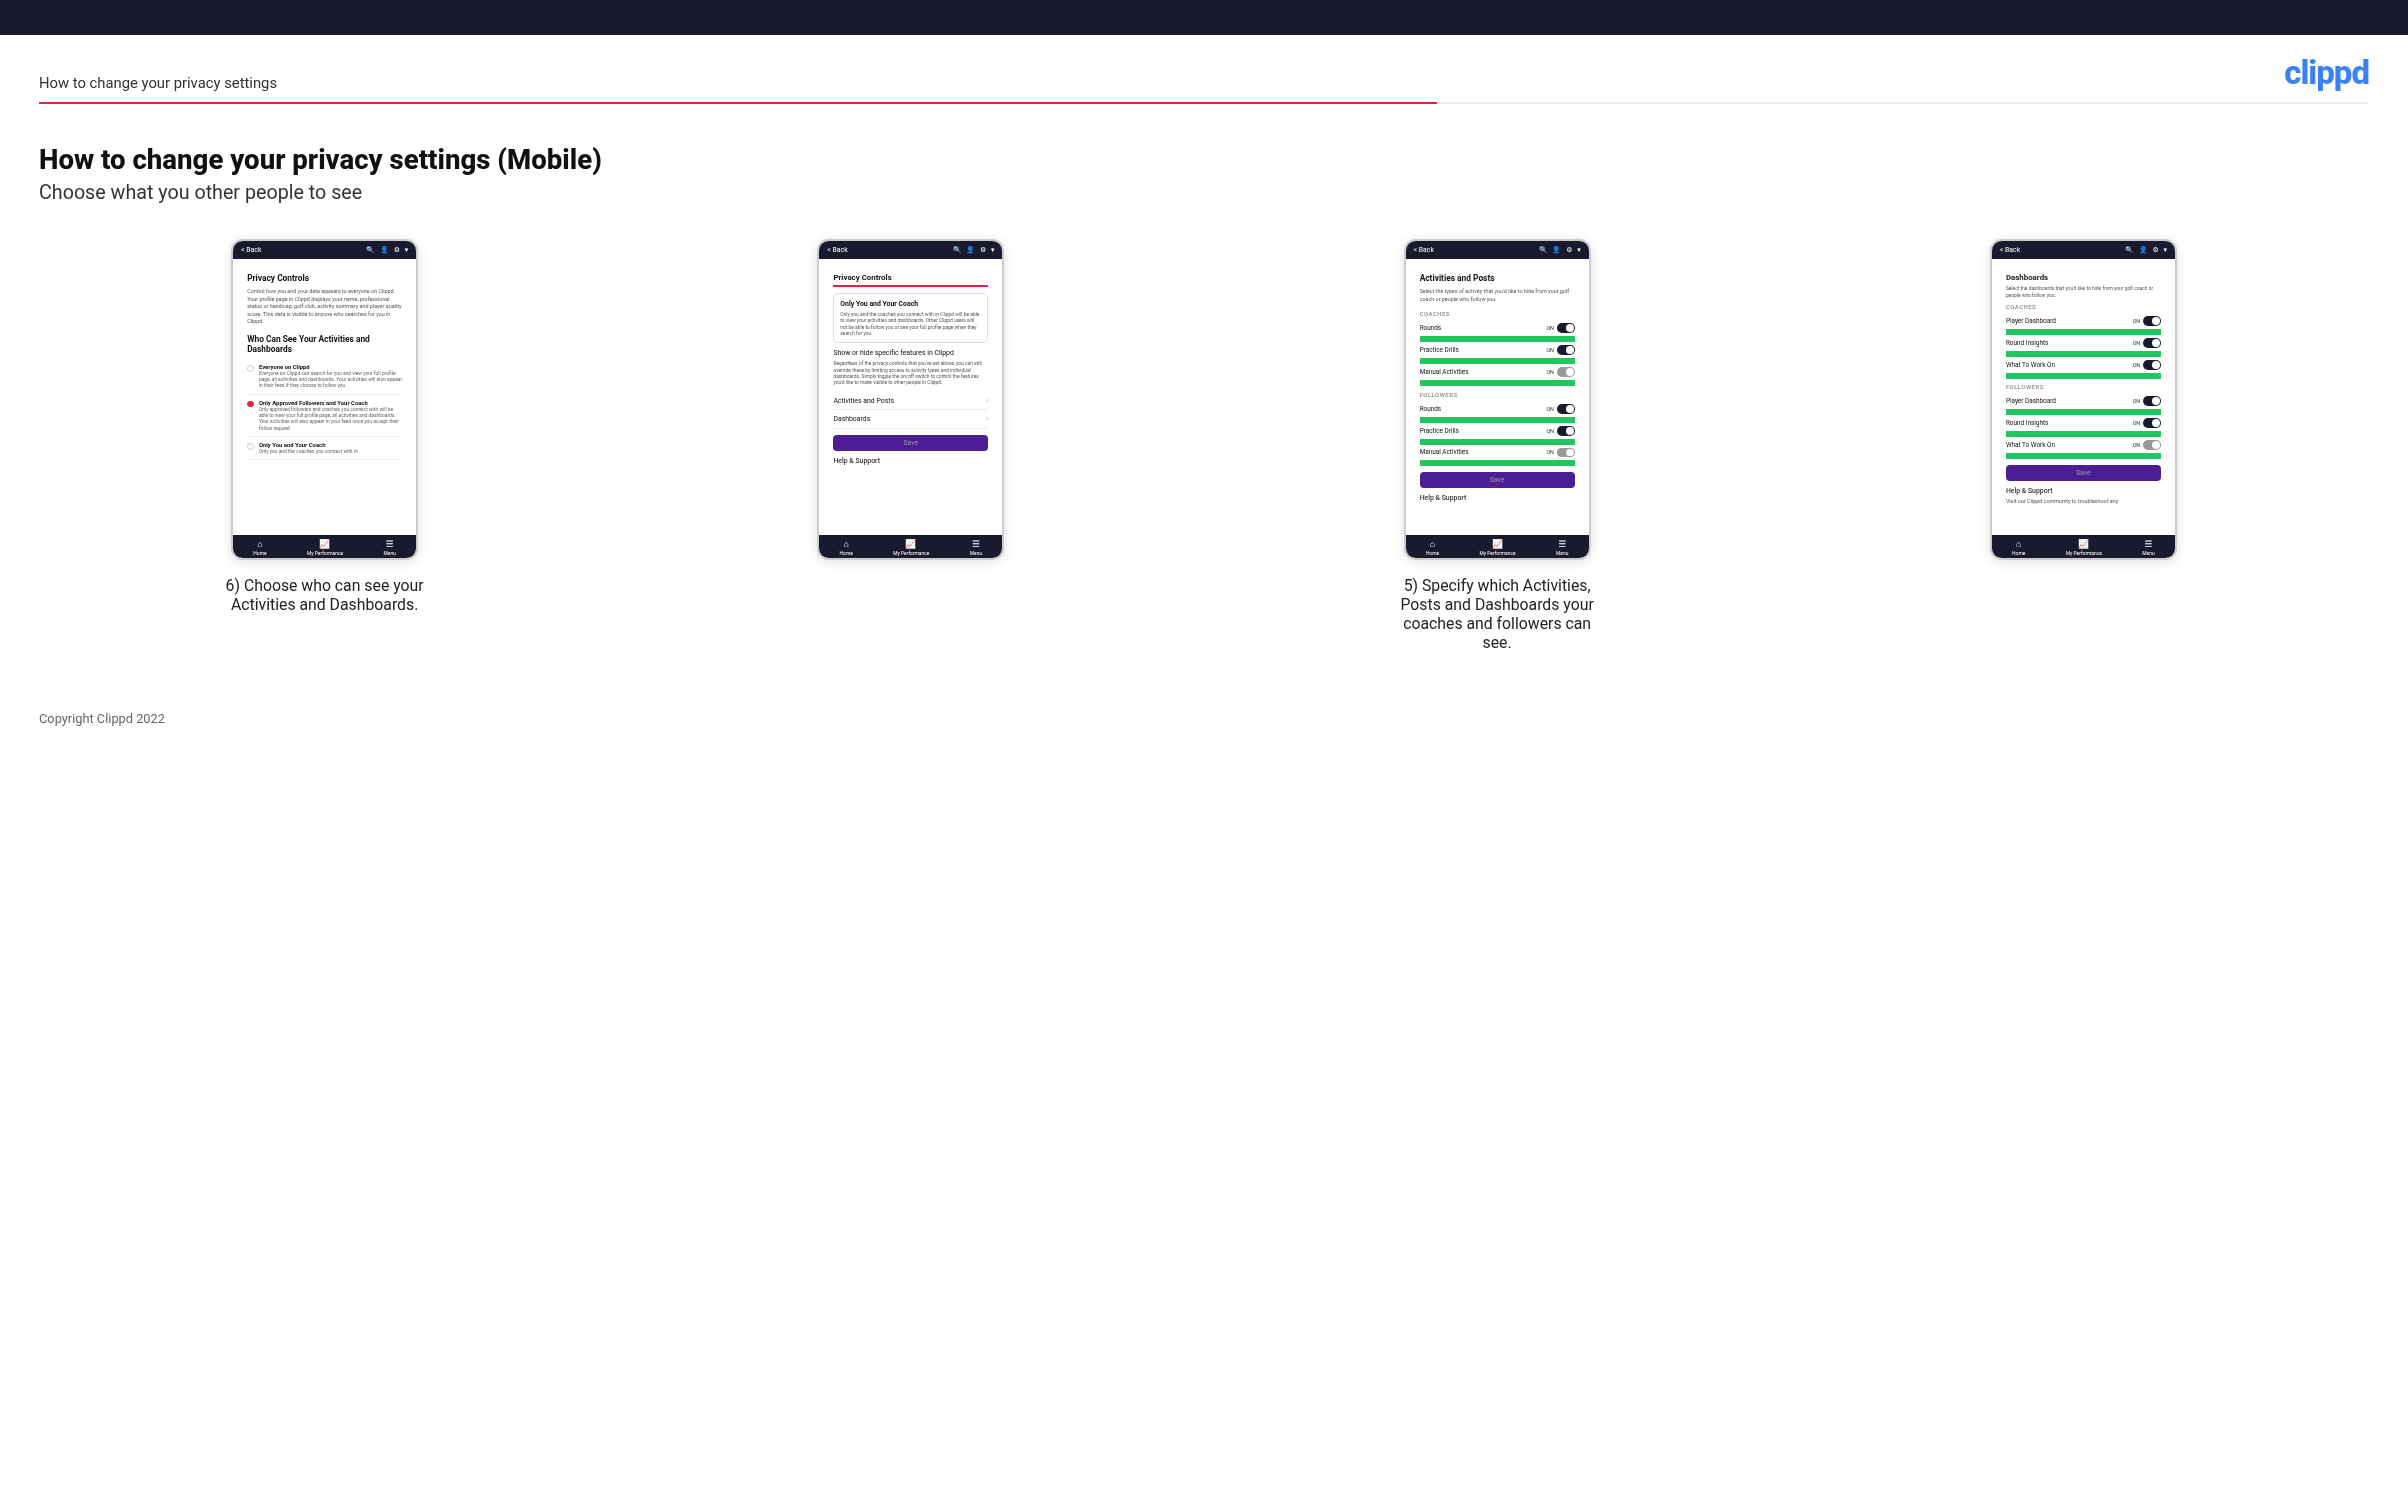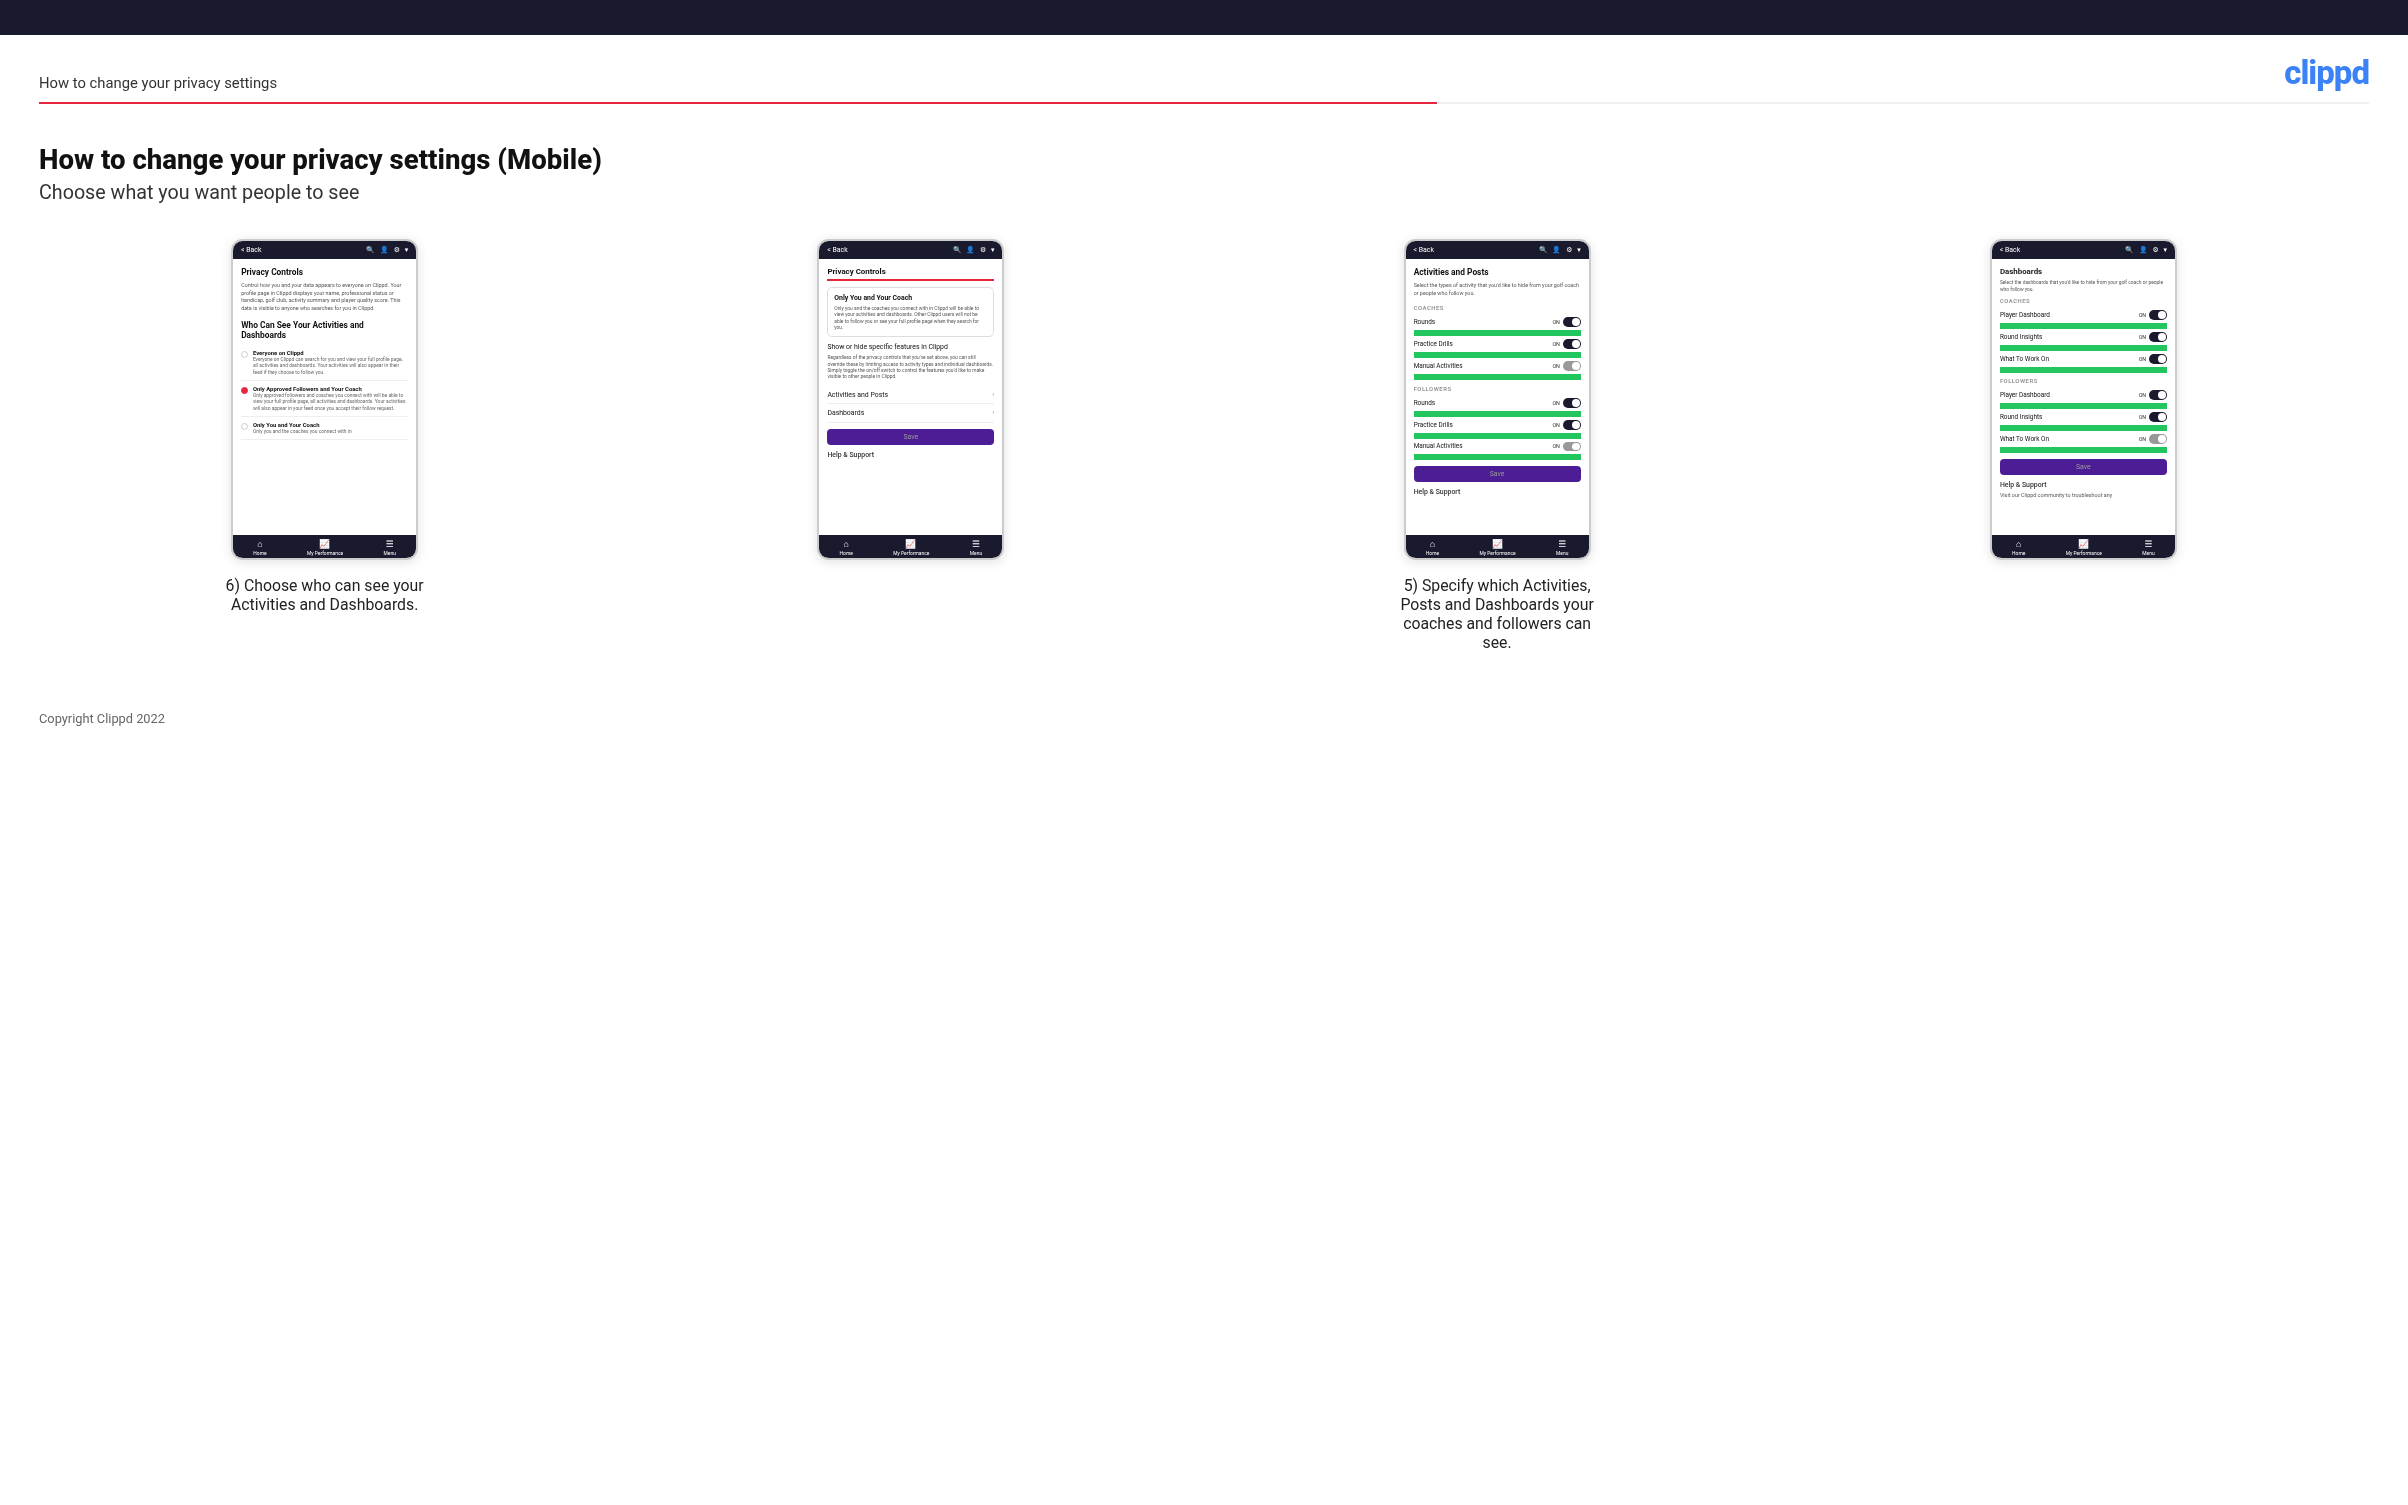--- a/index.html
+++ b/index.html
@@ -98,21 +98,21 @@
       color: #fff;
       font-size: 6.9px;
     }
     .phone-nav-icons {
       display: flex;
       gap: 4.9px;
       align-items: center;
     }
 
     .phone-body {
-      padding: 8px;
+      padding: 14px;
       background: #fff;
       min-height: 276px;
     }
 
     .phone-section-title {
       font-size: 8.4px;
       font-weight: 700;
       margin-bottom: 4.9px;
       color: #111;
     }
@@ -335,21 +335,21 @@
 <div class="top-bar"></div>
 
 <div class="header">
   <span class="header-title">How to change your privacy settings</span>
   <span class="logo">clippd</span>
 </div>
 <div class="header-divider"></div>
 
 <div class="main">
   <h1 class="page-heading">How to change your privacy settings (Mobile)</h1>
-  <p class="page-subheading">Choose what you want people to see</p>
+  <p class="page-subheading">Choose what you other people to see</p>
 
   <div class="screenshots-row">
 
     <div class="screenshot-col">
       <div class="phone-mockup">
 
         <div class="phone-nav-bar">
           <span class="back-btn">&lt; Back</span>
           <div class="phone-nav-icons">
             <span>🔍</span>

